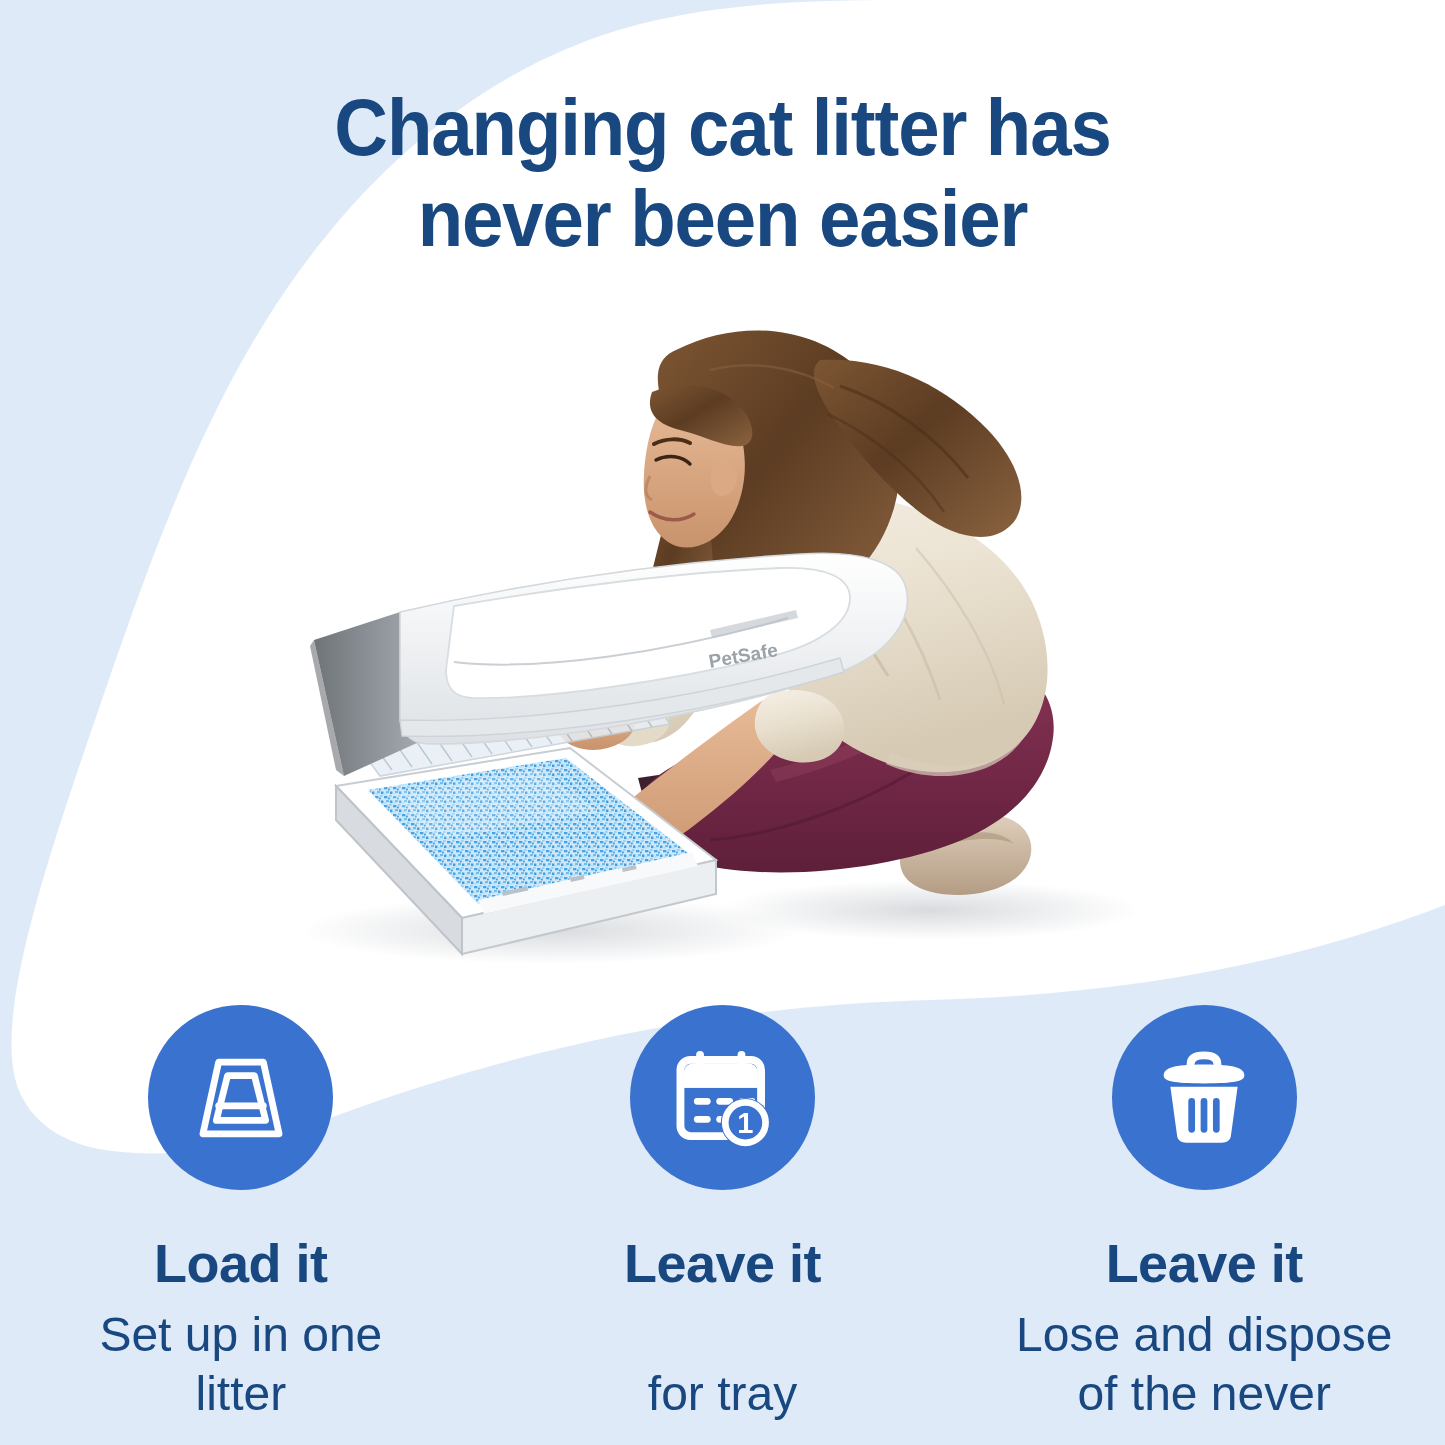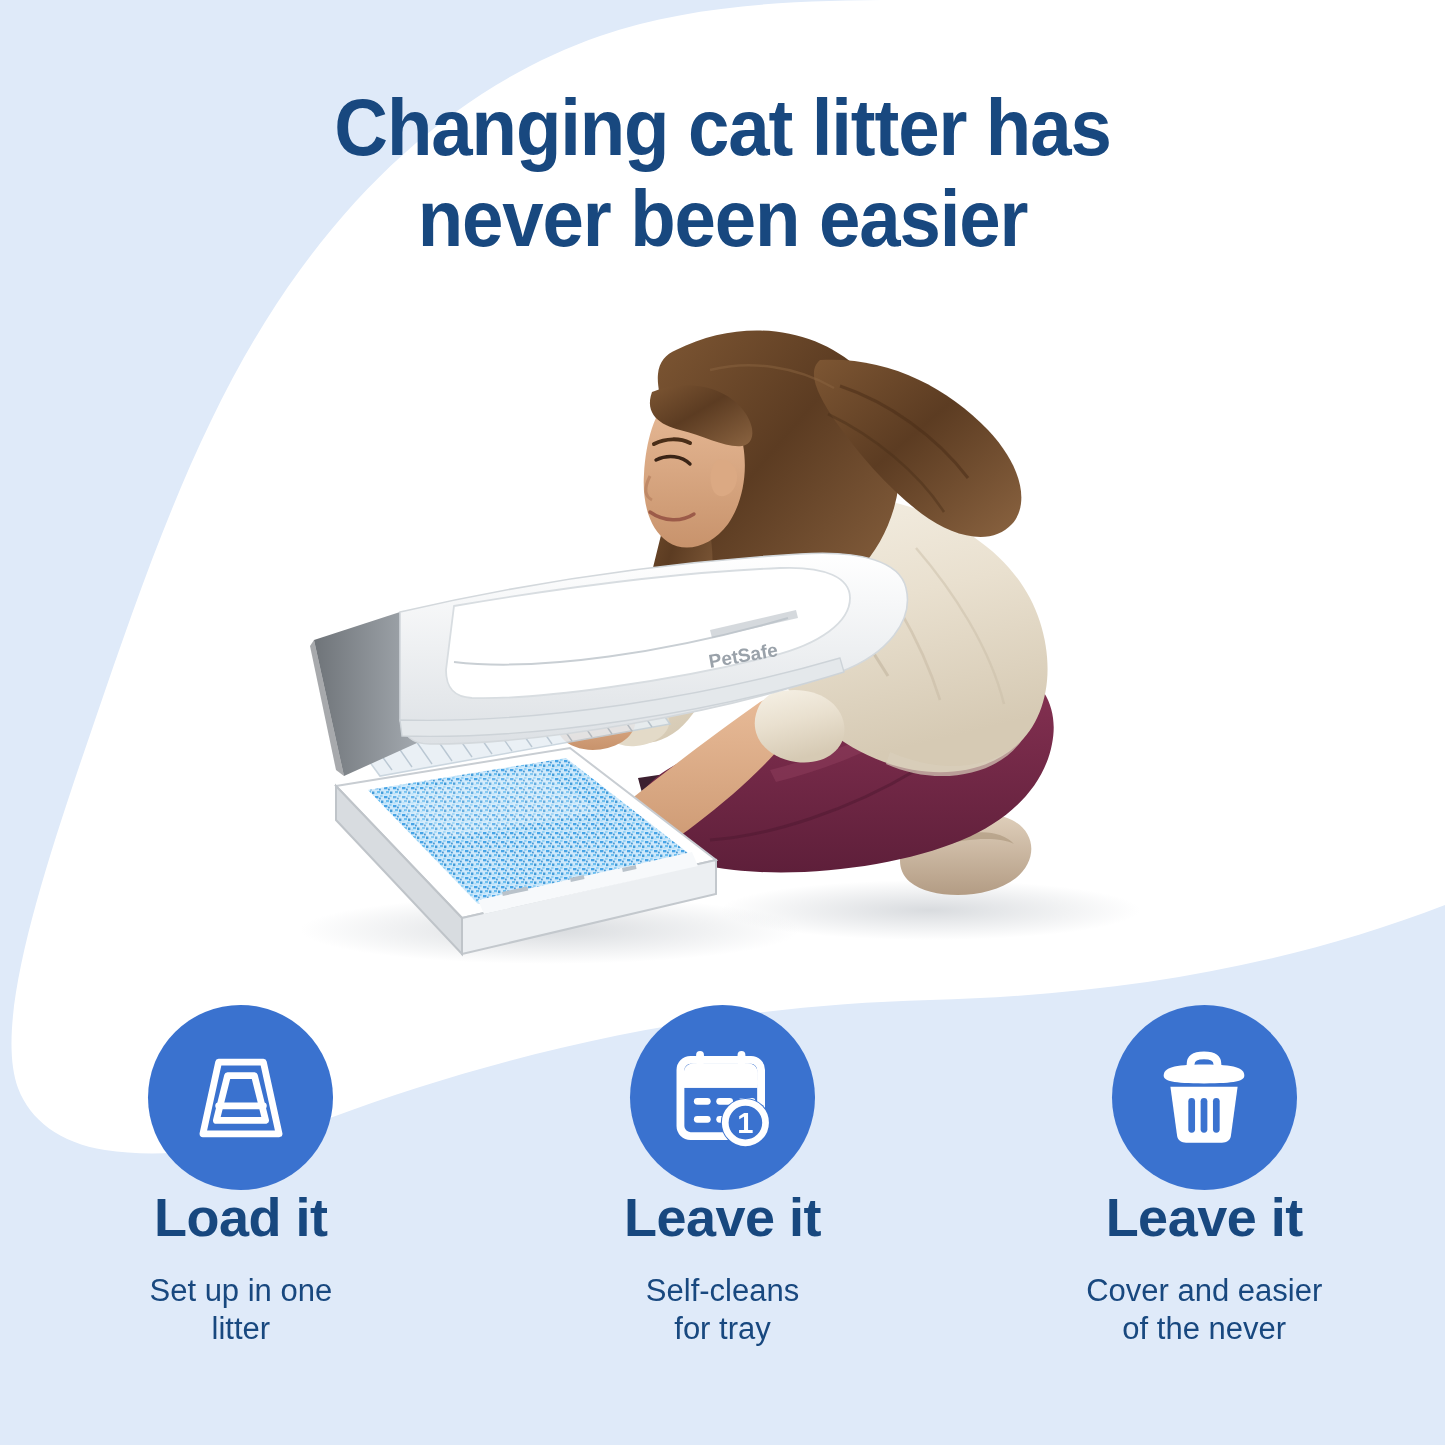--- a/index.html
+++ b/index.html
@@ -41,31 +41,32 @@
     z-index:6;
   }
   .feature { flex:1 1 0; display:flex; flex-direction:column; align-items:center; }
   .icon-circle {
     width:185px; height:185px; border-radius:50%;
     background:#3a72cf;
     display:flex; align-items:center; justify-content:center;
     flex:0 0 auto;
   }
   .feature-title {
+    margin-top:46px;
     color:#18487f;
     font-weight:700;
     font-size:54px;
     line-height:1.0;
     letter-spacing:-0.5px;
   }
   .feature-desc {
-    margin-top:28px;
+    margin-top:16px;
     color:#18487f;
     font-weight:400;
-    font-size:31px;
+    font-size:48px;
     line-height:1.22;
     text-align:center;
     max-width:400px;
   }
 </style>
 </head>
 <body>
 
 <svg id="bg-layer" viewBox="0 0 1445 1445" width="1445" height="1445" preserveAspectRatio="none">
   <rect x="0" y="0" width="1445" height="1445" fill="#dfeaf9"></rect>
@@ -342,21 +343,21 @@
         <rect x="24" y="66" width="15" height="6" rx="3" fill="#ffffff"></rect>
         <rect x="44" y="66" width="15" height="6" rx="3" fill="#ffffff"></rect>
 
         <circle cx="70" cy="72" r="22" fill="#3a72cf"></circle>
         <circle cx="70" cy="72" r="18" fill="none" stroke="#ffffff" stroke-width="6"></circle>
         <text x="70" y="81" text-anchor="middle" font-family="Liberation Sans, sans-serif" font-size="26" font-weight="700" fill="#ffffff">1</text>
       </svg>
     </div>
     <div class="feature-title">Leave it</div>
     <div class="feature-desc">
-      <span>Self-cleans</span><br>
+      <br>
       <span>for tray</span>
     </div>
   </div>
 
   <div class="feature">
     <div class="icon-circle">
       <svg viewBox="0 0 100 100" width="112" height="112">
 
         <path fill="none" stroke="#ffffff" stroke-width="7" stroke-linecap="round" d="M 38 20 C 38 14, 43 12, 50 12 C 57 12, 62 14, 62 20"></path>
 
@@ -364,17 +365,17 @@
 
         <path fill="#ffffff" d="M 20 40 L 80 40 L 74 84 C 73.4 88, 70 90, 66 90 L 34 90 C 30 90, 26.6 88, 26 84 Z"></path>
 
         <rect x="36" y="50" width="6" height="31" rx="3" fill="#3a72cf"></rect>
         <rect x="47" y="50" width="6" height="31" rx="3" fill="#3a72cf"></rect>
         <rect x="58" y="50" width="6" height="31" rx="3" fill="#3a72cf"></rect>
       </svg>
     </div>
     <div class="feature-title">Leave it</div>
     <div class="feature-desc">
-      <span>Cover and easier</span><br>
+      <span>Lose and dispose</span><br>
       <span>of the never</span>
     </div>
   </div>
 </div>
 
 </body></html>

